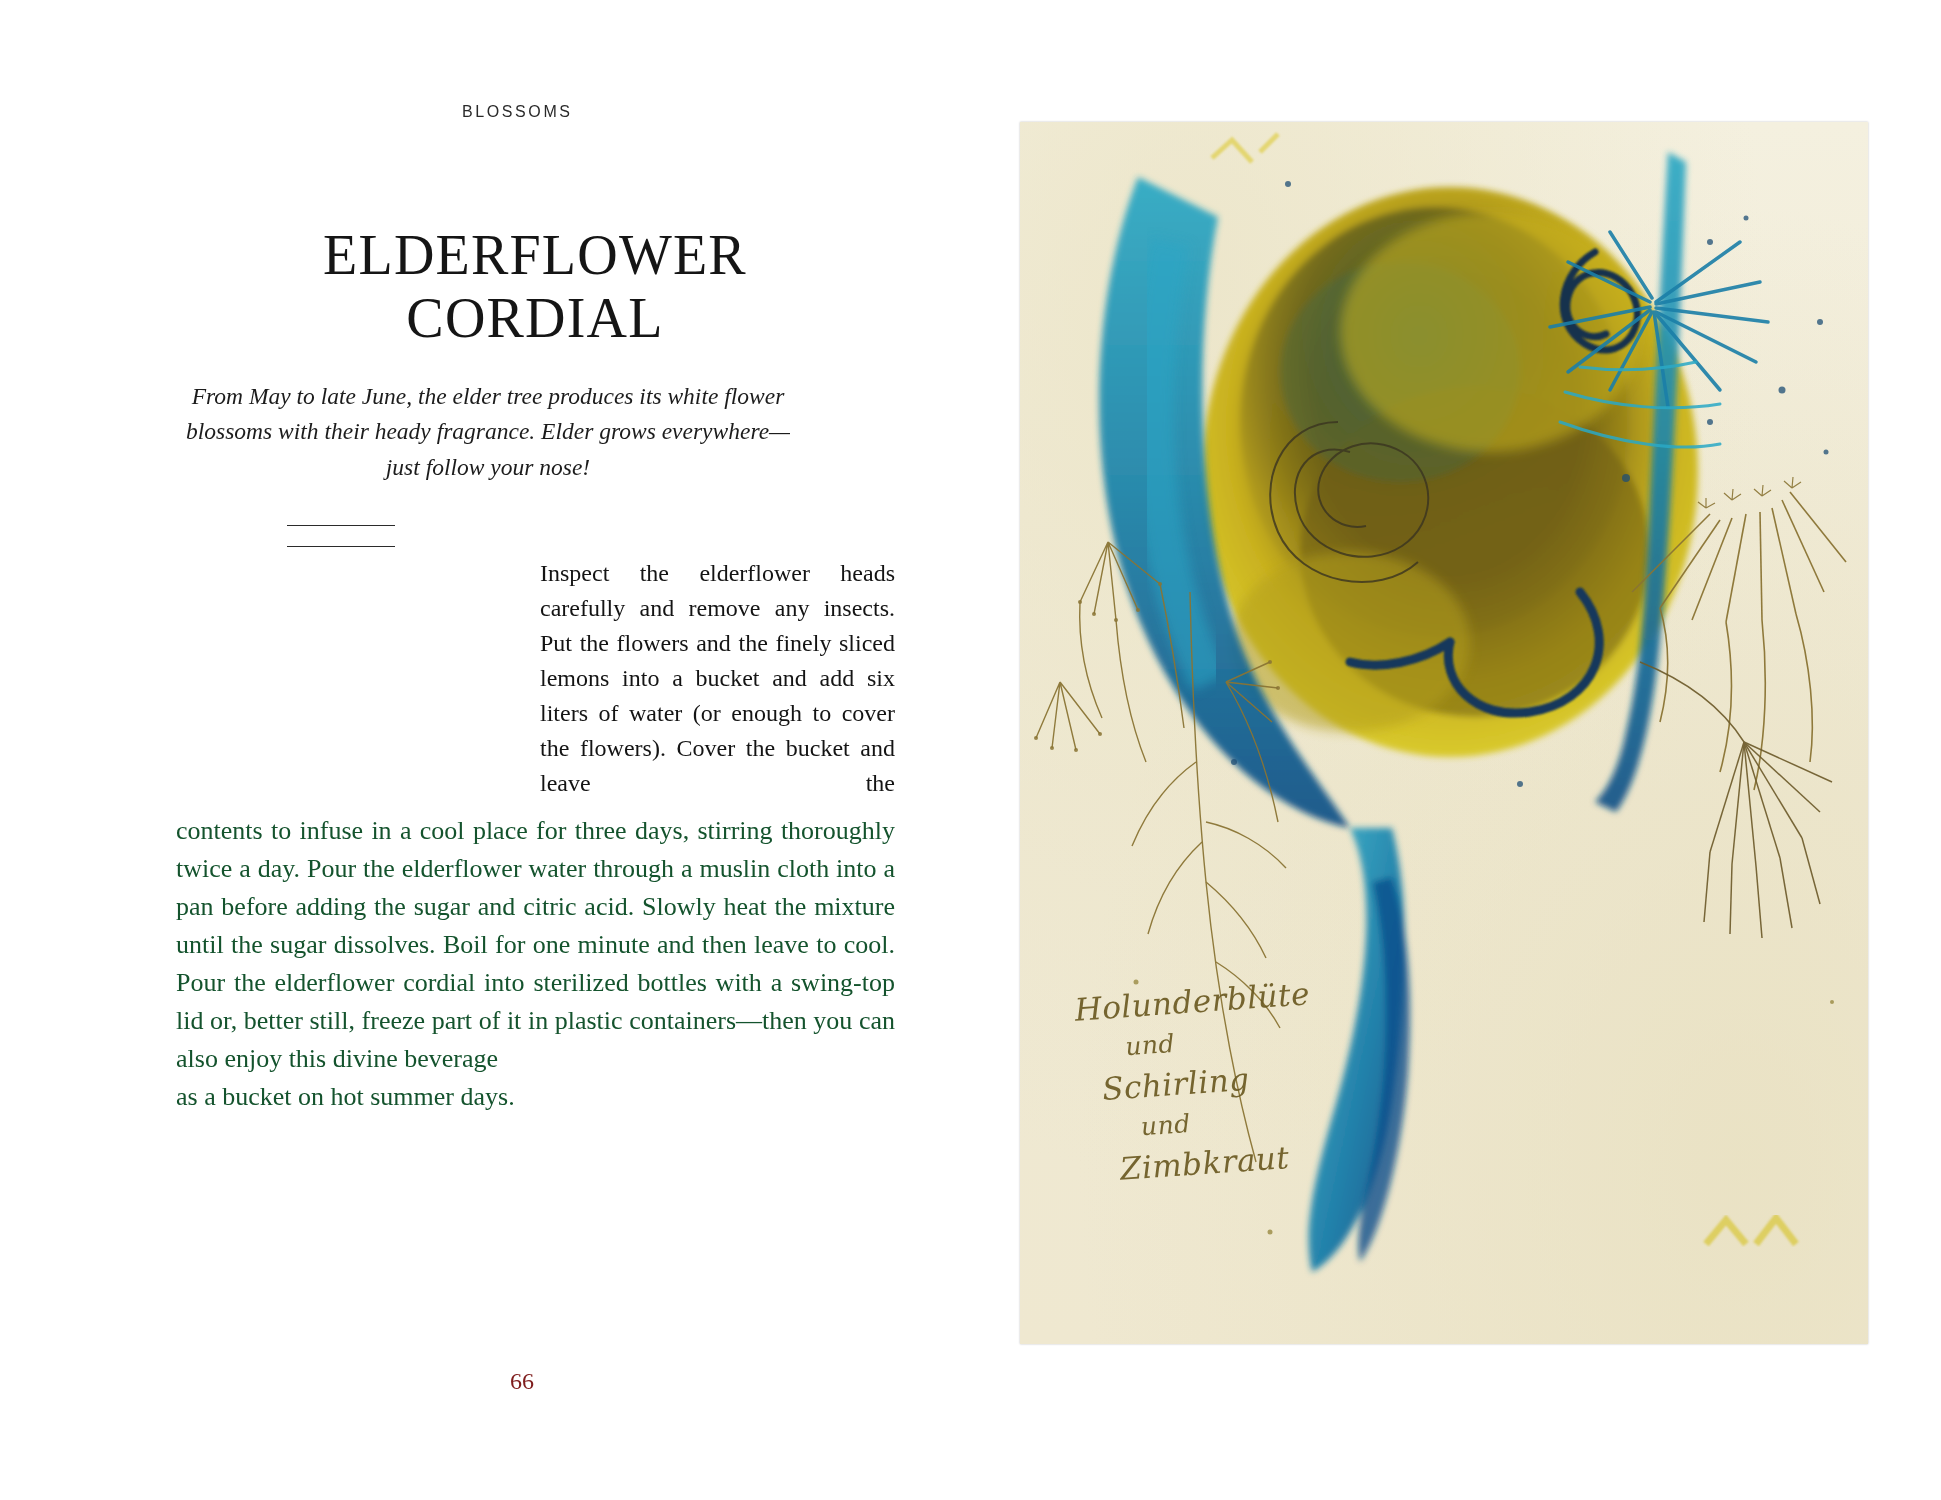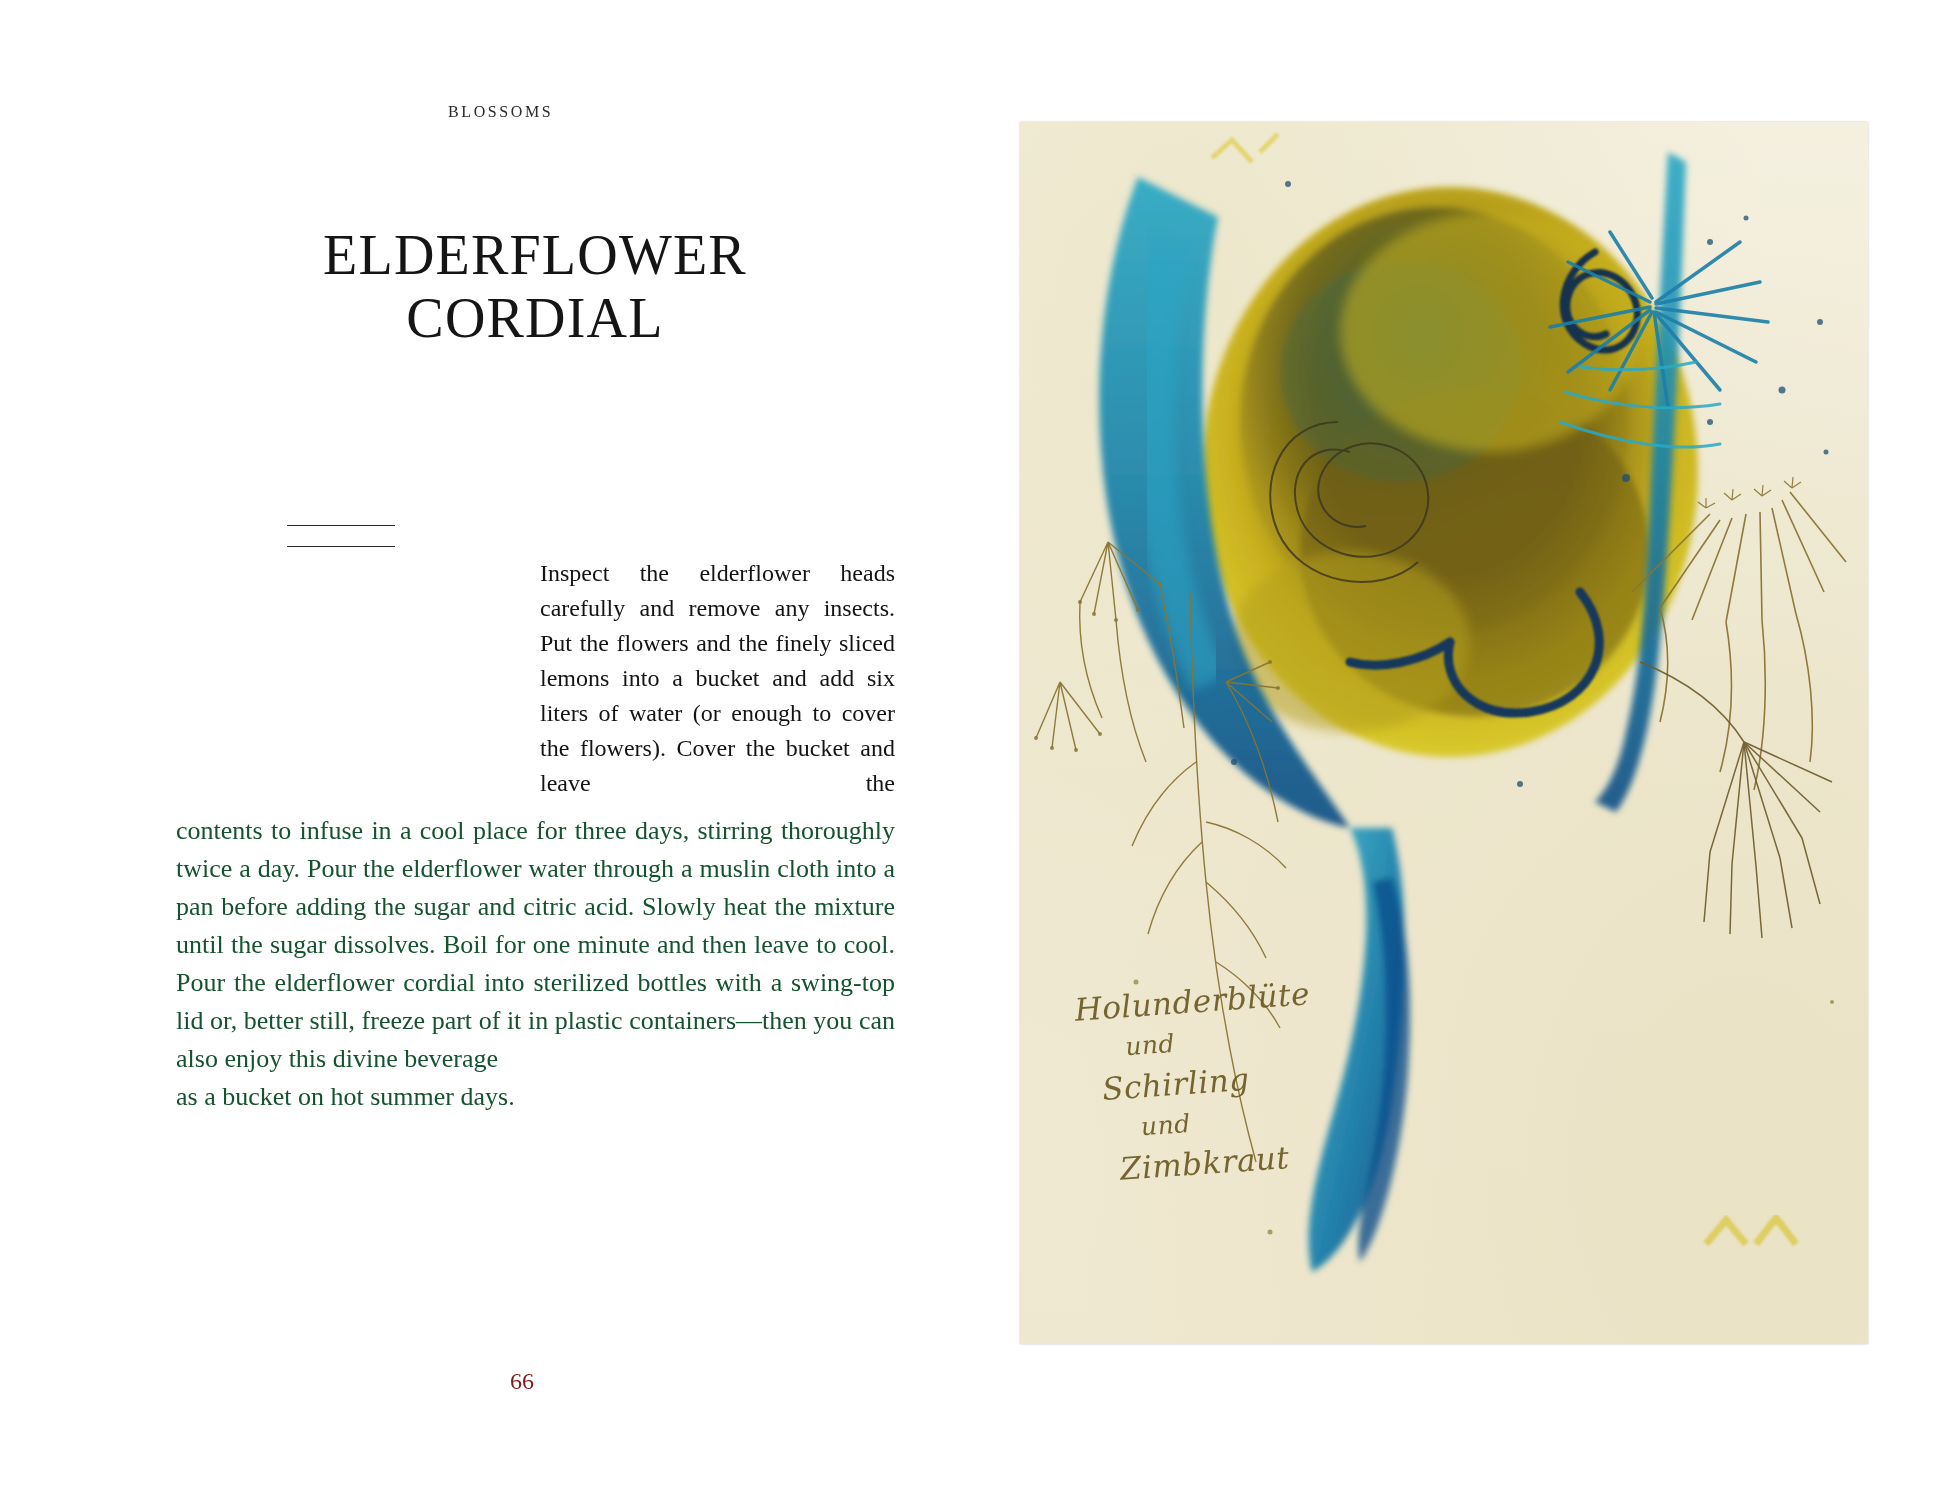--- a/index.html
+++ b/index.html
@@ -26,23 +26,23 @@
     position: absolute;
     left: 0;
     top: 0;
     width: 970px;
     height: 1500px;
     background: #ffffff;
   }
 
   .running-head {
     position: absolute;
-    left: 448px;
+    left: 462px;
     top: 103px;
-    font-family: Liberation Serif, serif;
+    font-family: Liberation Sans, sans-serif;
     font-size: 16px;
     letter-spacing: 2.6px;
     color: #2a2a2a;
   }
 
   .recipe-title {
     position: absolute;
     left: 175px;
     top: 186px;
     width: 720px;
@@ -189,20 +189,21 @@
 
   <div class="page-left">
 
     <div class="running-head">BLOSSOMS</div>
 
     <h1 class="recipe-title">
       <span>ELDERFLOWER</span>
       <span class="line2">CORDIAL</span>
     </h1>
 
+    <p class="intro">From May to late June, the elder tree produces its white flower blossoms with their heady fragrance. Elder grows everywhere—just follow your nose!</p>
 
     <div class="ingredients">
       <div class="rule"></div>
       <div class="rule bottom"></div>
     </div>
 
     <p class="body-col-right">Inspect the elderflower heads carefully and remove any insects. Put the flowers and the finely sliced lemons into a bucket and add six liters of water (or enough to cover the flowers). Cover the bucket and leave the</p>
 
     <div class="body-full">
       <span>contents to infuse in a cool place for three days, stirring thoroughly twice a day. Pour the elderflower water through a muslin cloth into a pan before adding the sugar and citric acid. Slowly heat the mixture until the sugar dissolves. Boil for one minute and then leave to cool. Pour the elderflower cordial into sterilized bottles with a swing-top lid or, better still, freeze part of it in plastic containers—then you can also enjoy this divine beverage</span>

